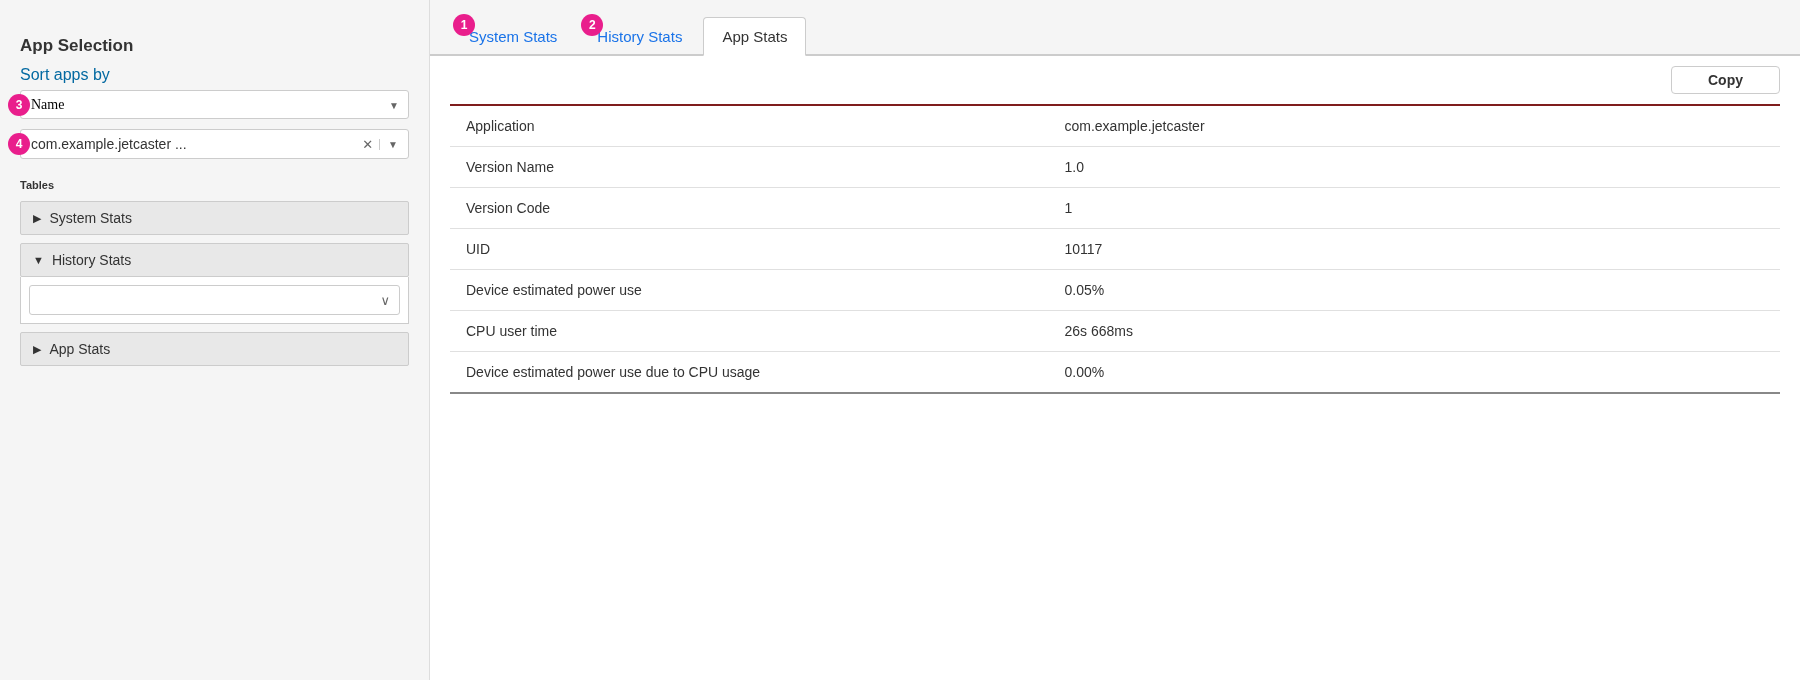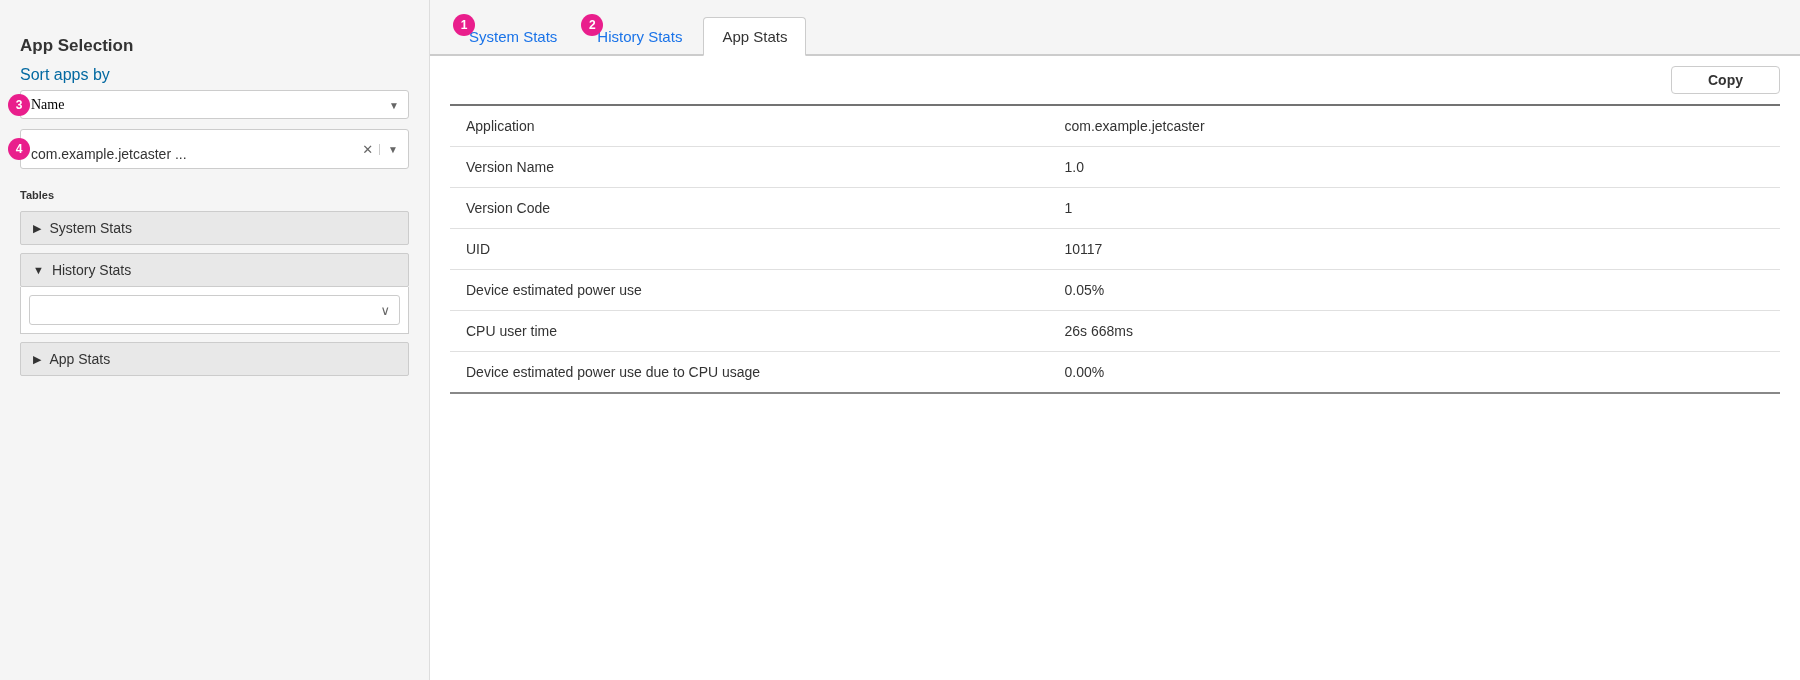--- a/index.html
+++ b/index.html
@@ -72,21 +72,20 @@
       border: 1px solid #ccc;
       border-radius: 3px;
       background: #fff;
       display: flex;
       align-items: center;
       justify-content: space-between;
     }
     .app-select-input .app-value {
       color: #333;
       flex: 1;
-      margin-top: 10px;
     }
     .app-select-input .clear-btn {
       color: #666;
       cursor: pointer;
       margin-right: 6px;
       font-size: 13px;
     }
     .app-select-input .dropdown-arrow {
       font-size: 10px;
       color: #666;
@@ -231,21 +230,21 @@
       padding: 0 20px;
     }
     table {
       width: 100%;
       border-collapse: collapse;
     }
     table tr {
       border-bottom: 1px solid #e0e0e0;
     }
     table tr:first-child {
-      border-top: 2px solid #737373;
+      border-top: 2px solid #7f1d1d;
     }
     table tr:last-child {
       border-bottom: 2px solid #888;
     }
     table td {
       padding: 12px 16px;
       font-size: 14px;
       vertical-align: middle;
     }
     table td:first-child {

